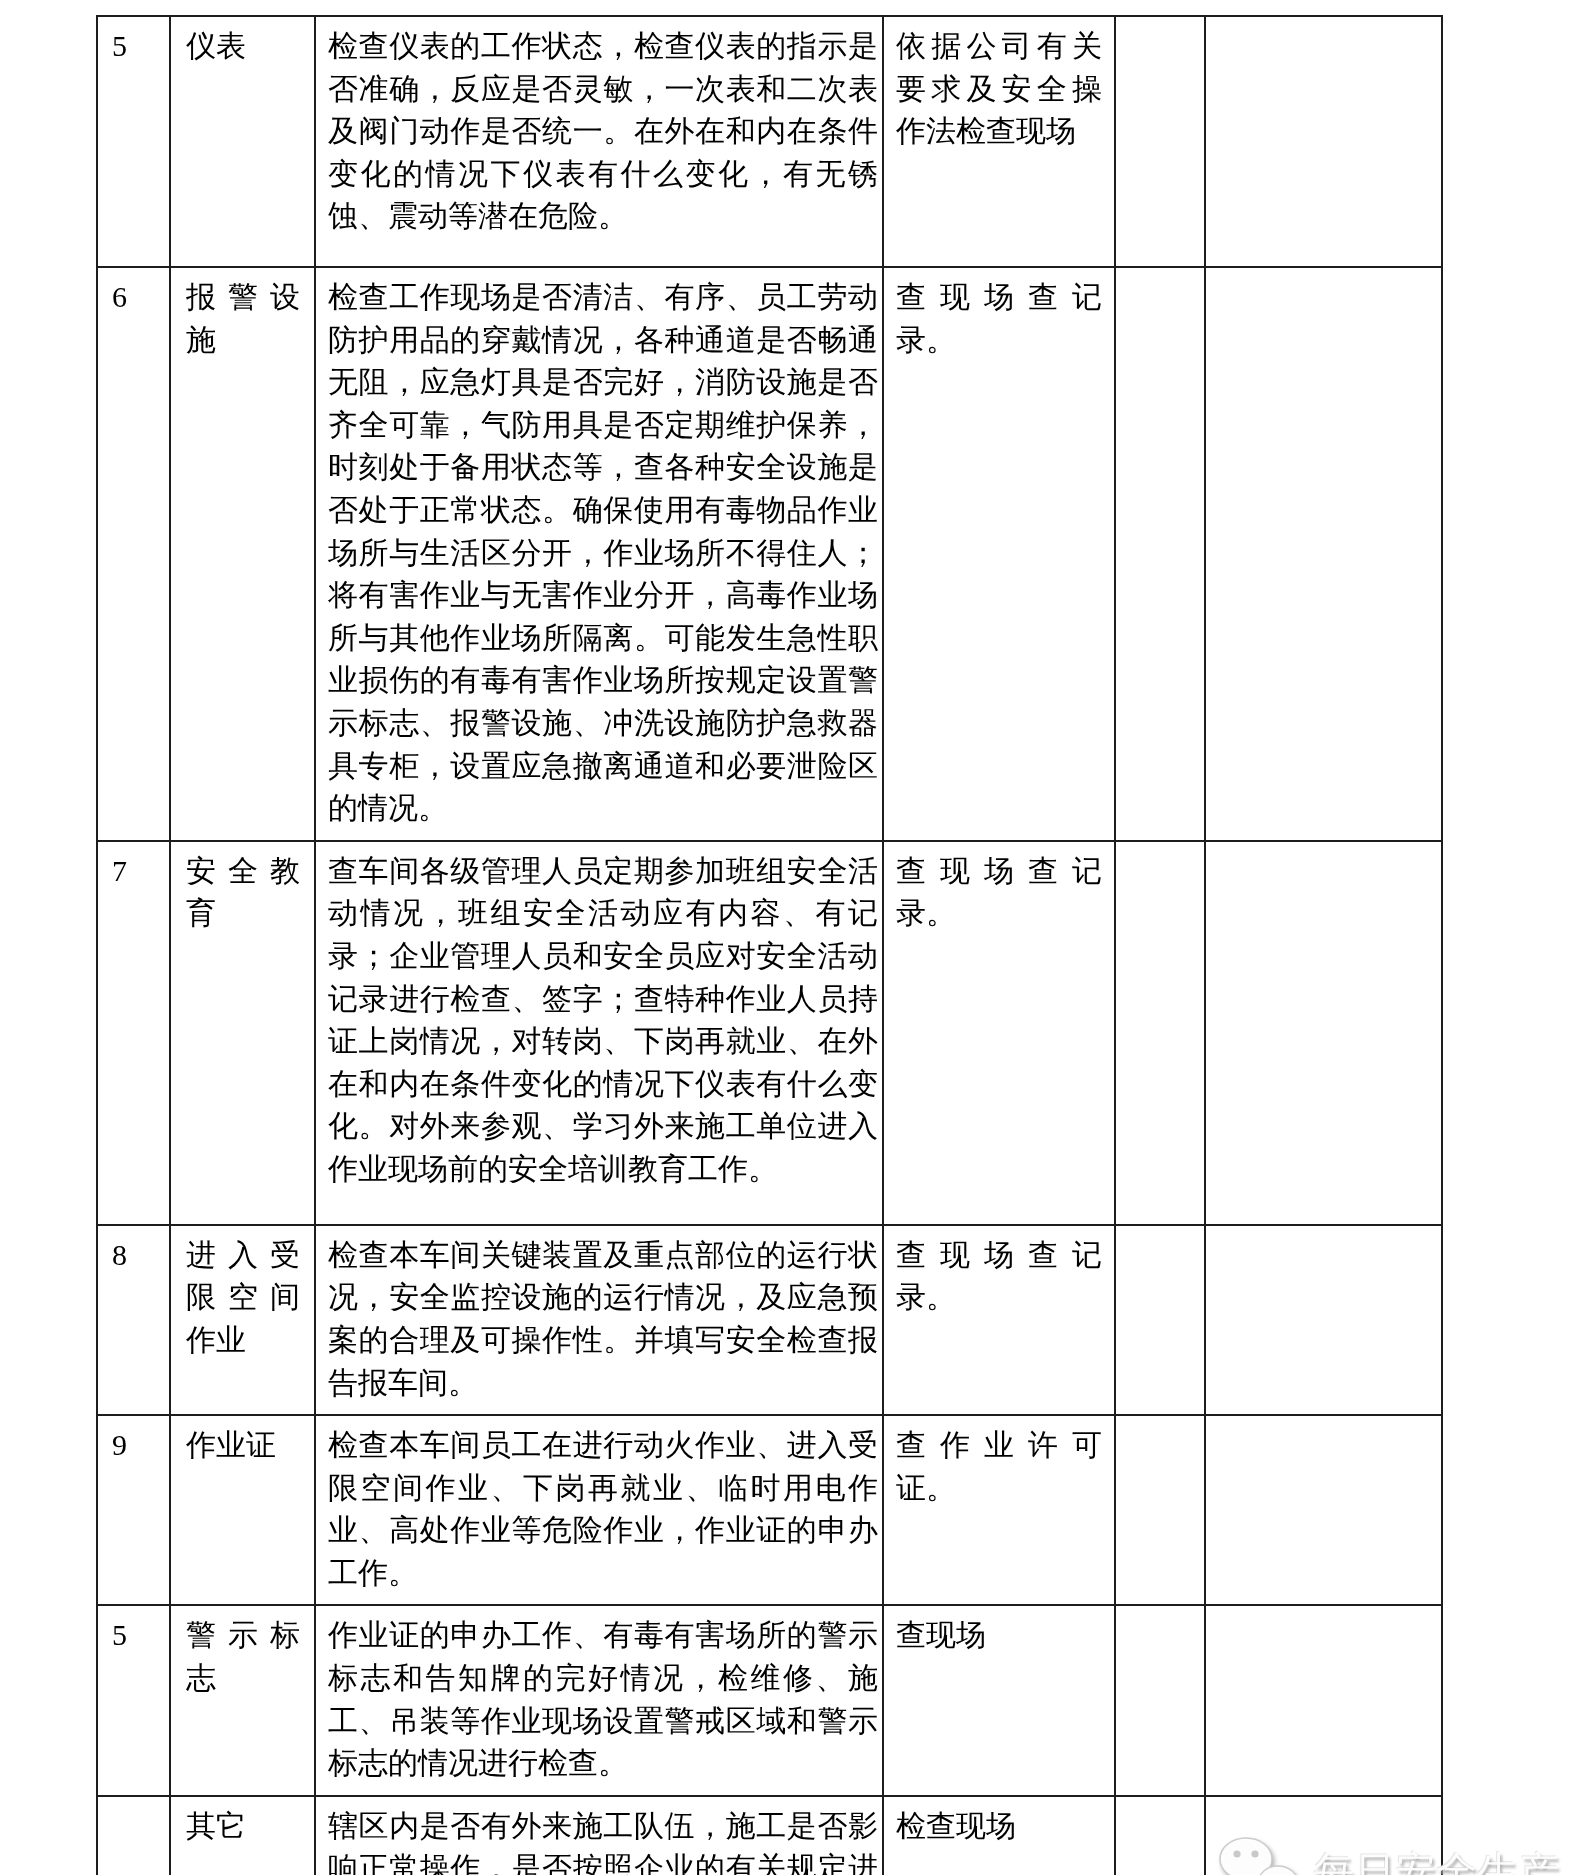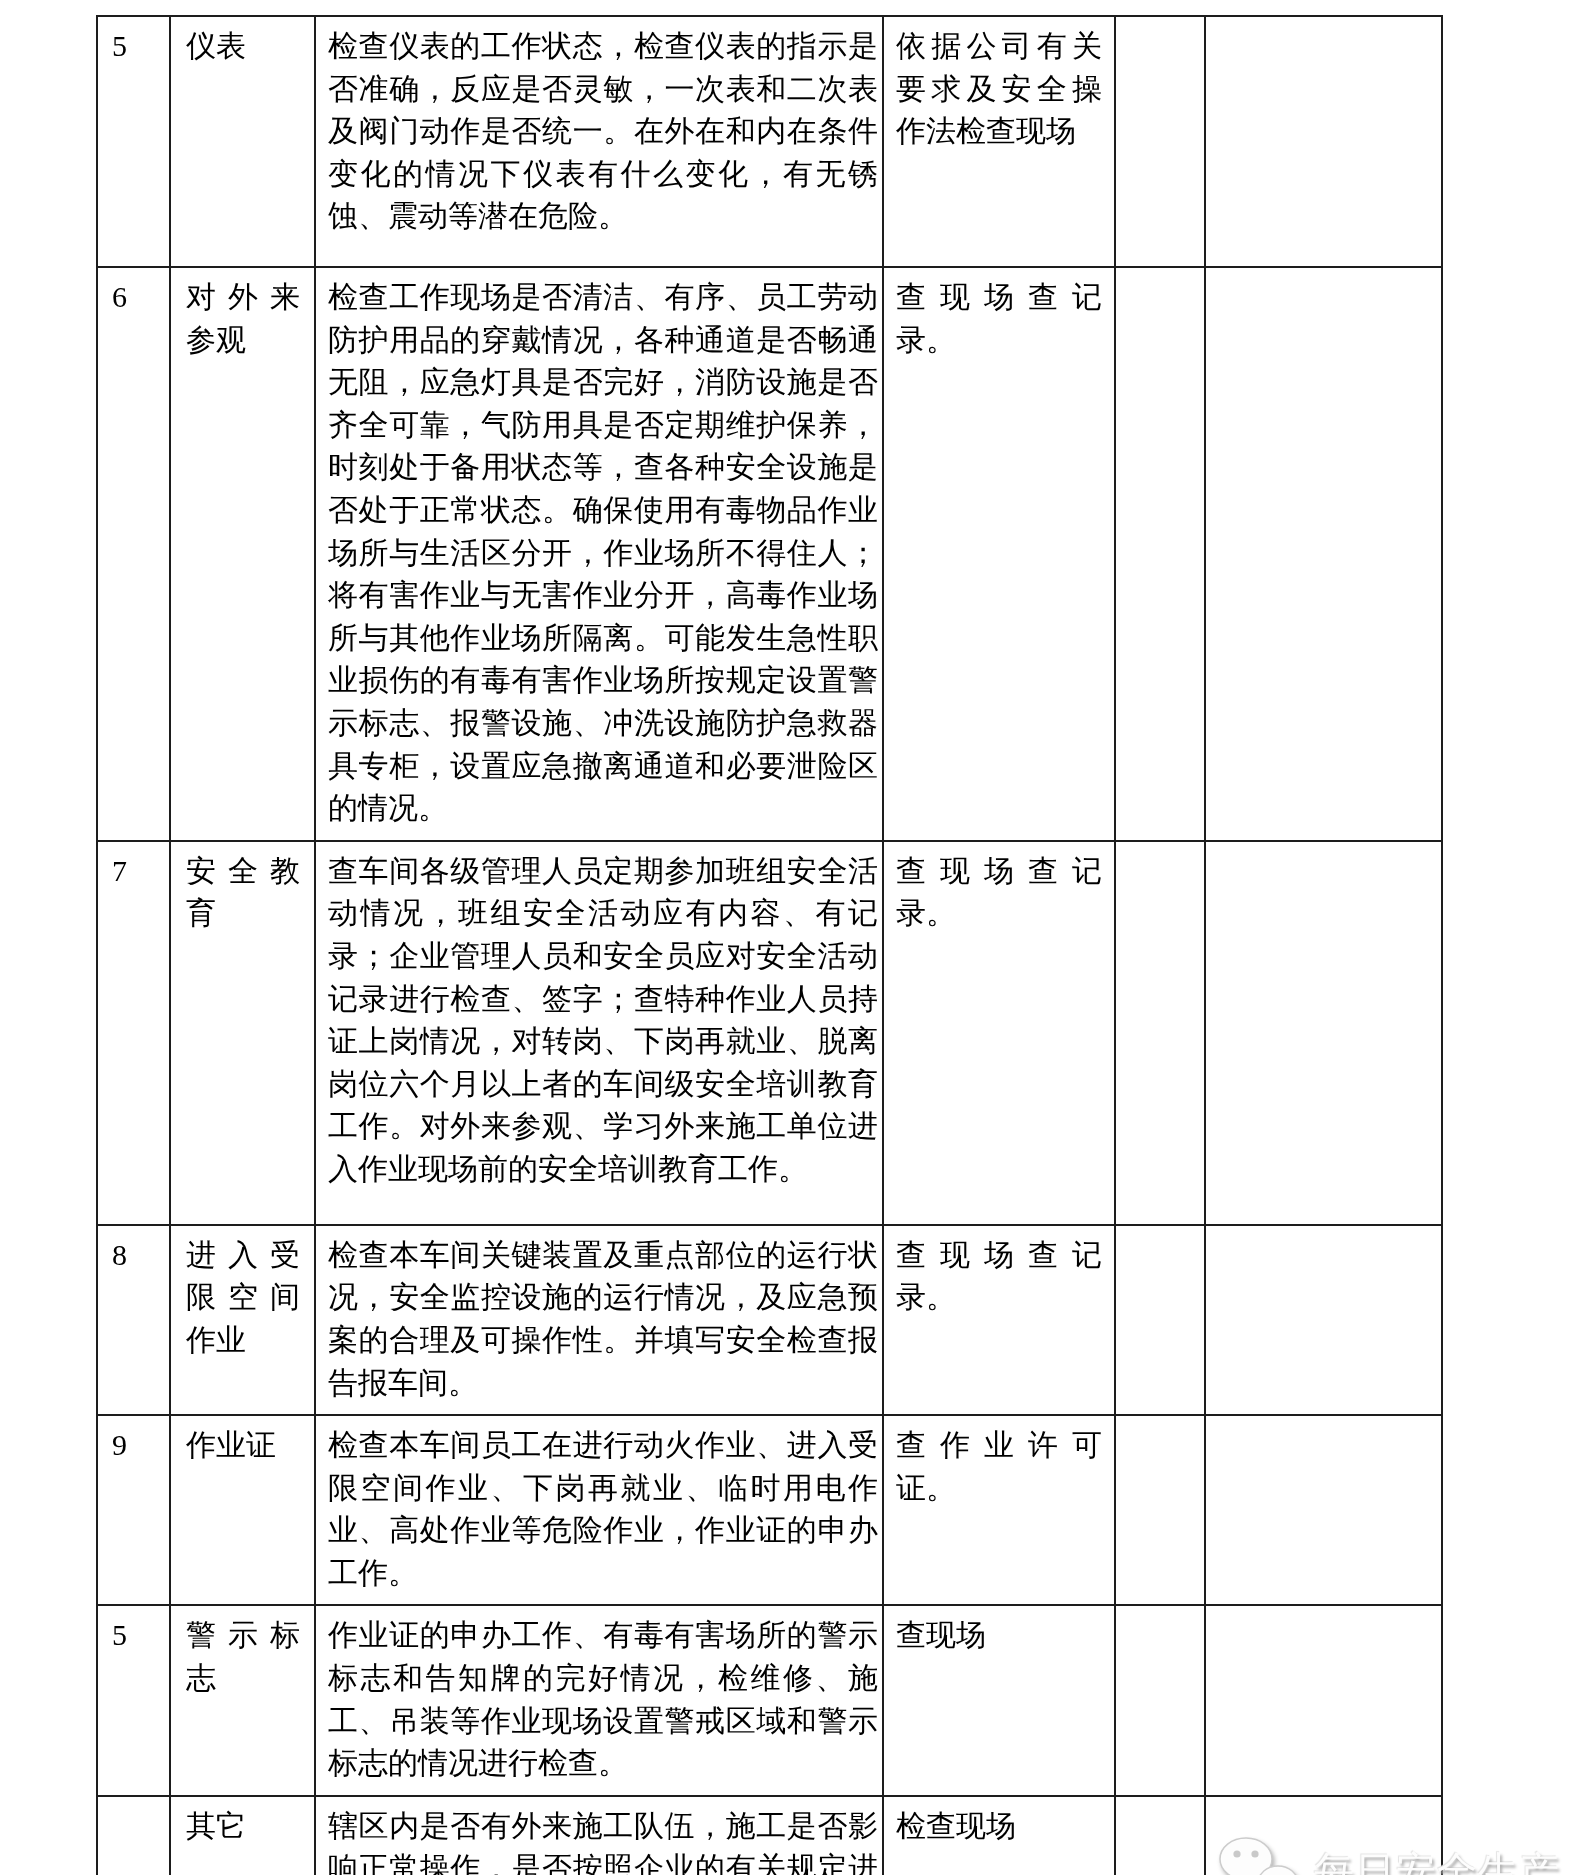--- a/index.html
+++ b/index.html
@@ -70,31 +70,31 @@
     <td class="num">5</td>
     <td class="cat">仪表</td>
     <td class="desc">检查仪表的工作状态，检查仪表的指示是否准确，反应是否灵敏，一次表和二次表及阀门动作是否统一。在外在和内在条件变化的情况下仪表有什么变化，有无锈蚀、震动等潜在危险。</td>
     <td class="method">依据公司有关要求及安全操作法检查现场</td>
     <td class="result"></td>
     <td class="remark"></td>
   </tr>
 
   <tr style="height: 555px;">
     <td class="num">6</td>
-    <td class="cat">对外来参观</td>
+    <td class="cat">报警设施</td>
     <td class="desc">检查工作现场是否清洁、有序、员工劳动防护用品的穿戴情况，各种通道是否畅通无阻，应急灯具是否完好，消防设施是否齐全可靠，气防用具是否定期维护保养，时刻处于备用状态等，查各种安全设施是否处于正常状态。确保使用有毒物品作业场所与生活区分开，作业场所不得住人；将有害作业与无害作业分开，高毒作业场所与其他作业场所隔离。可能发生急性职业损伤的有毒有害作业场所按规定设置警示标志、报警设施、冲洗设施防护急救器具专柜，设置应急撤离通道和必要泄险区的情况。</td>
     <td class="method">查现场查记录。</td>
     <td class="result"></td>
     <td class="remark"></td>
   </tr>
 
   <tr style="height: 384px;">
     <td class="num">7</td>
     <td class="cat">安全教育</td>
-    <td class="desc">查车间各级管理人员定期参加班组安全活动情况，班组安全活动应有内容、有记录；企业管理人员和安全员应对安全活动记录进行检查、签字；查特种作业人员持证上岗情况，对转岗、下岗再就业、脱离岗位六个月以上者的车间级安全培训教育工作。对外来参观、学习外来施工单位进入作业现场前的安全培训教育工作。</td>
+    <td class="desc">查车间各级管理人员定期参加班组安全活动情况，班组安全活动应有内容、有记录；企业管理人员和安全员应对安全活动记录进行检查、签字；查特种作业人员持证上岗情况，对转岗、下岗再就业、在外在和内在条件变化的情况下仪表有什么变化。对外来参观、学习外来施工单位进入作业现场前的安全培训教育工作。</td>
     <td class="method">查现场查记录。</td>
     <td class="result"></td>
     <td class="remark"></td>
   </tr>
 
   <tr style="height: 169px;">
     <td class="num">8</td>
     <td class="cat">进入受限空间作业</td>
     <td class="desc">检查本车间关键装置及重点部位的运行状况，安全监控设施的运行情况，及应急预案的合理及可操作性。并填写安全检查报告报车间。</td>
     <td class="method">查现场查记录。</td>

